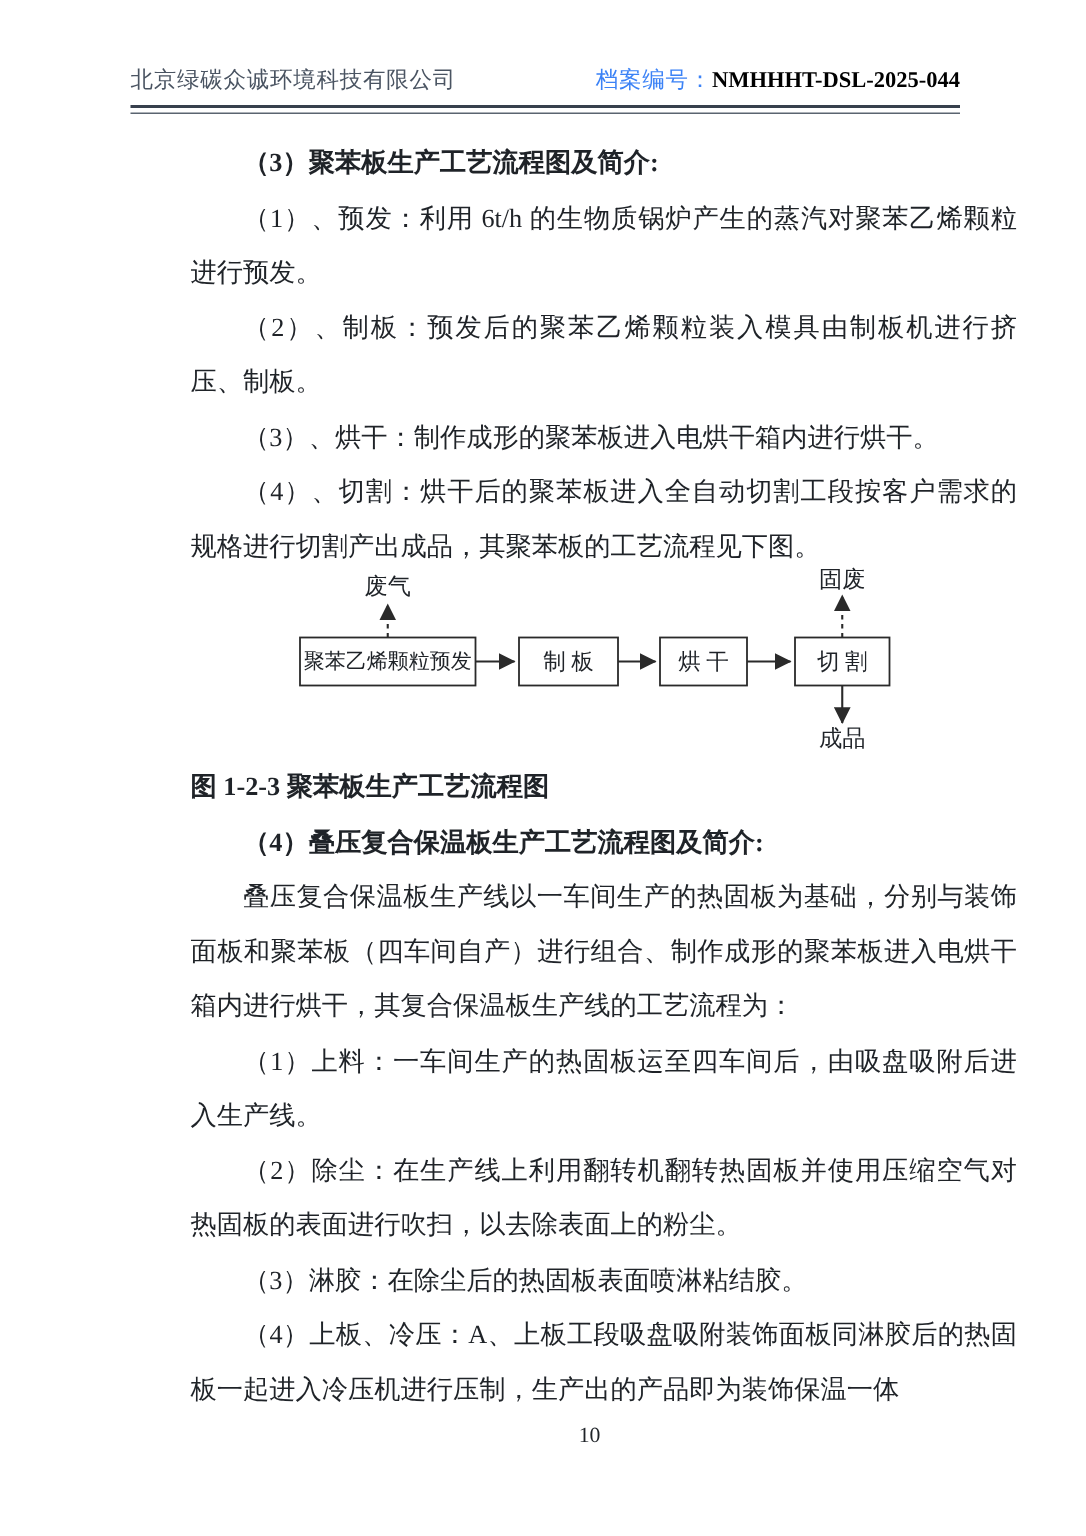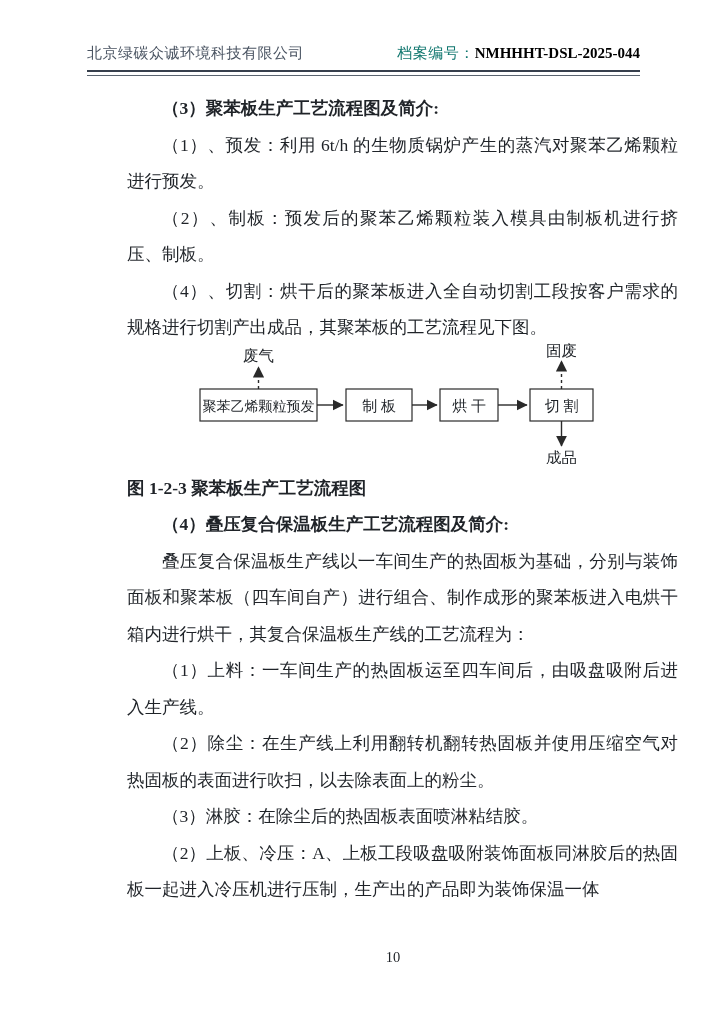--- a/index.html
+++ b/index.html
@@ -10,21 +10,21 @@
     color:#1f2328;
   }
   
   .doc-header {
     position:absolute; top:44px; left:87px; width:553px;
     display:flex; justify-content:space-between; align-items:flex-start;
     font-size:15px; letter-spacing:0.5px;
   }
   .company { color:#4a5462; }
   .archive { white-space:nowrap; }
-  .archive-label { color:#0f766e; }
+  .archive-label { color:#3b82f6; }
   .archive-number { color:#000000; font-weight:bold; font-family:"Liberation Serif",serif; letter-spacing:0; }
   .header-rule {
     position:absolute; top:70px; left:87px; width:553px; height:3px;
     border-top:2px solid #37404d; border-bottom:1px solid #5a6470;
   }
   
   .content {
     position:absolute; top:90px; left:87px; width:551px;
     font-size:17.5px; line-height:36.5px; text-align:justify;margin-left:40px;
   }
@@ -55,20 +55,21 @@
   <div class="doc-header">
     <span class="company">北京绿碳众诚环境科技有限公司</span>
     <span class="archive"><span class="archive-label">档案编号：</span><span class="archive-number">NMHHHT-DSL-2025-044</span></span>
   </div>
   <div class="header-rule"></div>
 
   <div class="content">
     <p class="heading">（3）聚苯板生产工艺流程图及简介:</p>
     <p class="para">（1）、预发：利用 6t/h 的生物质锅炉产生的蒸汽对聚苯乙烯颗粒进行预发。</p>
     <p class="para">（2）、制板：预发后的聚苯乙烯颗粒装入模具由制板机进行挤压、制板。</p>
+    <p class="para">（3）、烘干：制作成形的聚苯板进入电烘干箱内进行烘干。</p>
     <p class="para">（4）、切割：烘干后的聚苯板进入全自动切割工段按客户需求的规格进行切割产出成品，其聚苯板的工艺流程见下图。</p>
 
     <div class="diagram">
       <svg width="553" height="124" viewBox="0 0 553 124">
         <defs>
           <marker id="ah" markerWidth="9" markerHeight="8" refX="7.5" refY="4" orient="auto">
             <path d="M0,0 L8,4 L0,8 Z" fill="#2a2a2a"></path>
           </marker>
         </defs>
 
@@ -96,17 +97,17 @@
         <text x="434.5" y="117" text-anchor="middle" dominant-baseline="central" font-size="15.5">成品</text>
       </svg>
     </div>
 
     <p class="caption">图 1-2-3 聚苯板生产工艺流程图</p>
     <p class="heading">（4）叠压复合保温板生产工艺流程图及简介:</p>
     <p class="para">叠压复合保温板生产线以一车间生产的热固板为基础，分别与装饰面板和聚苯板（四车间自产）进行组合、制作成形的聚苯板进入电烘干箱内进行烘干，其复合保温板生产线的工艺流程为：</p>
     <p class="para">（1）上料：一车间生产的热固板运至四车间后，由吸盘吸附后进入生产线。</p>
     <p class="para">（2）除尘：在生产线上利用翻转机翻转热固板并使用压缩空气对热固板的表面进行吹扫，以去除表面上的粉尘。</p>
     <p class="para">（3）淋胶：在除尘后的热固板表面喷淋粘结胶。</p>
-    <p class="para">（2）上板、冷压：A、上板工段吸盘吸附装饰面板同淋胶后的热固板一起进入冷压机进行压制，生产出的产品即为装饰保温一体</p>
+    <p class="para">（4）上板、冷压：A、上板工段吸盘吸附装饰面板同淋胶后的热固板一起进入冷压机进行压制，生产出的产品即为装饰保温一体</p>
   </div>
 
   <div class="page-number">10</div>
 </div>
 
 </body></html>

